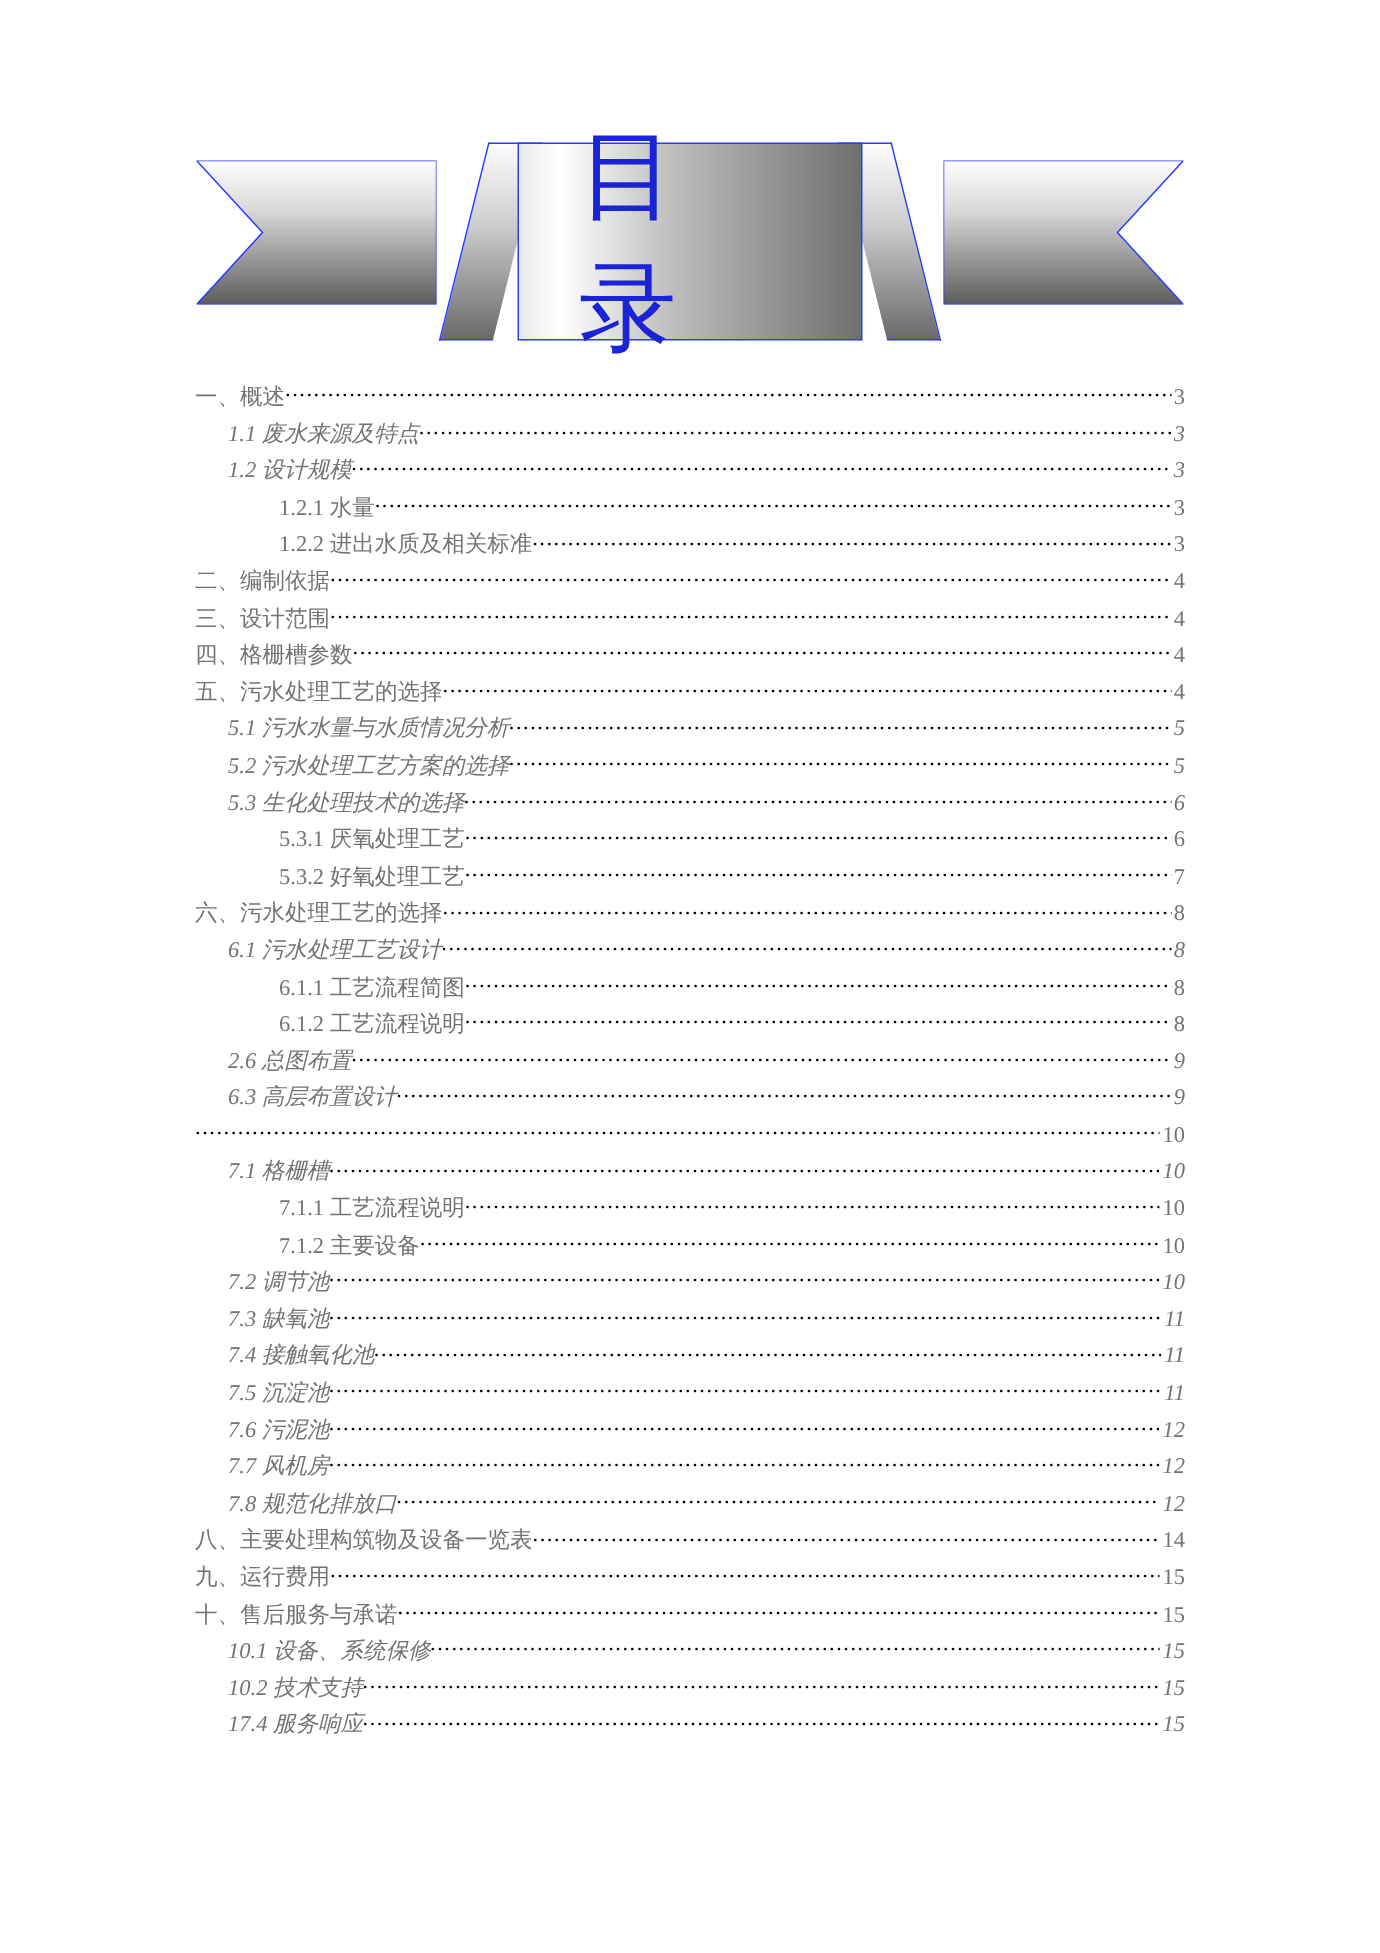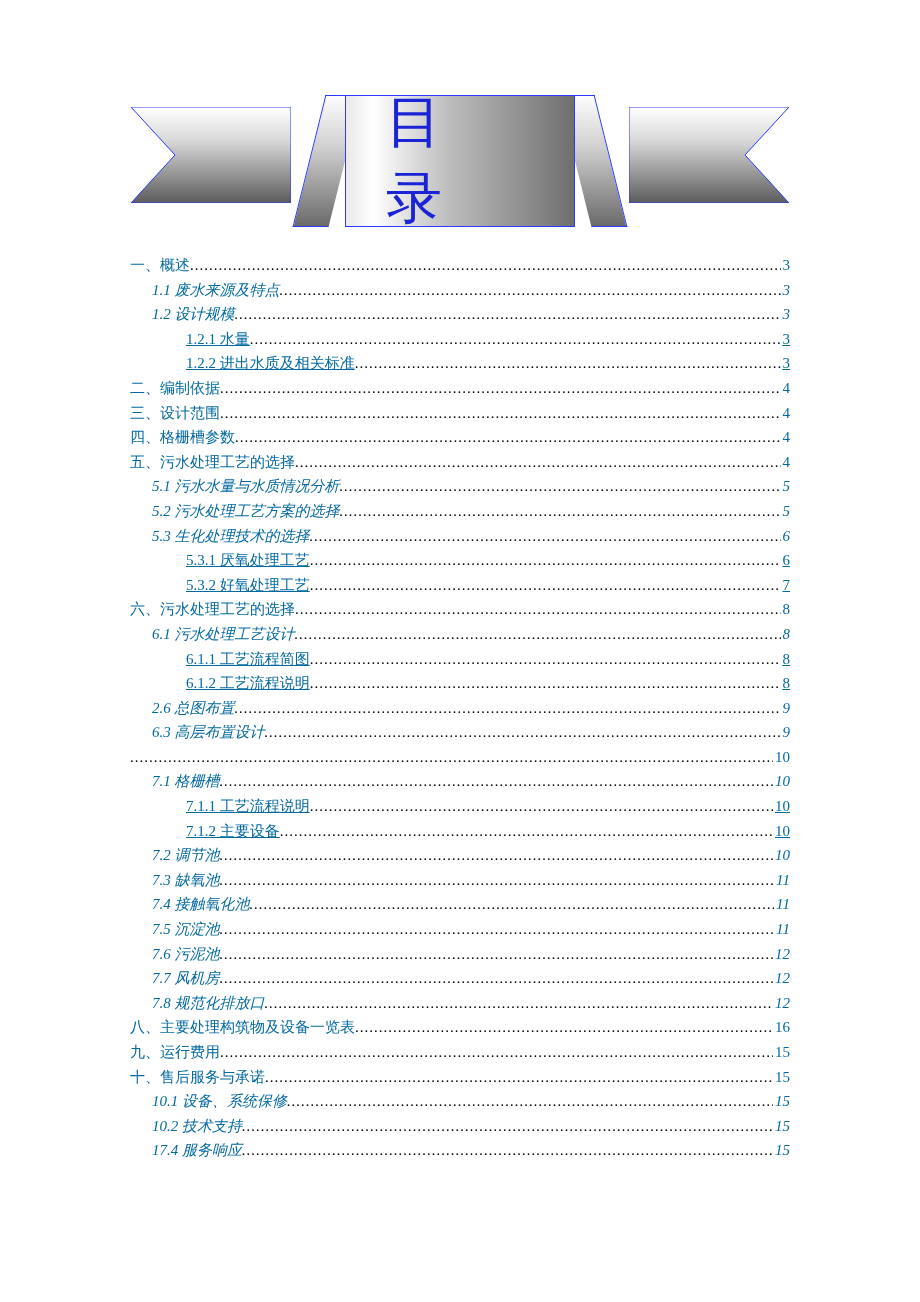--- a/index.html
+++ b/index.html
@@ -35,21 +35,21 @@
     top: 0;
     width: 230px;
     height: 132px;
     background: linear-gradient(to right, #e9e9e9 0%, #ffffff 12%, #bdbdbd 45%, #6f6f6f 100%);
     border: 1px solid #2a3bff;
     display: flex;
     align-items: center;
     justify-content: center;
   }
   .plate-title {
-    font-size: 56px;
+    font-size: 65px;
     color: #1a23d6;
     letter-spacing: 40px;
     padding-left: 40px;
     font-family: "SimSun", "宋体", serif;
     font-weight: 400;
   }
   .fold {
     position: absolute;
     width: 36px;
     height: 132px;
@@ -57,24 +57,24 @@
     background: linear-gradient(to bottom, #fdfdfd 0%, #cfcfcf 40%, #6a6a6a 100%);
     border-top: 1px solid #2a3bff;
     border-bottom: 1px solid #2a3bff;
   }
   .fold-left  { left: 62px; transform: skewX(-14deg); border-left: 1px solid #2a3bff; }
   .fold-right { right: 62px; transform: skewX(14deg); border-right: 1px solid #2a3bff; }
 
   .toc { width: 100%; }
   .toc-row {
     display: flex;
-    align-items: flex-end;
+    align-items: center;
     font-size: 15px;
     line-height: 24.6px;
-    color: #0369a1;
+    color: #737373;
     white-space: nowrap;
   }
   .toc-row .title { flex: 0 0 auto; }
   .toc-row .dots {
     flex: 1 1 auto;
     overflow: hidden;
     position: relative;
     height: 1em;
   }
   .toc-row .dots::after {
@@ -83,21 +83,21 @@
     left: 0;
     right: 0;
     bottom: 0;
     letter-spacing: 1px;
     color: #000;
     font-size: 15px;
   }
   .toc-row .page-num { flex: 0 0 auto; padding-left: 2px; }
   .lvl0 { padding-left: 0; }
   .lvl1 { padding-left: 22px; font-style: italic; }
-  .lvl2 { padding-left: 56px; text-decoration: underline; }
+  .lvl2 { padding-left: 56px; }
 </style>
 </head>
 <body>
 
 <div class="page">
 
   <div class="banner-wrap">
     <div class="banner">
       <svg class="ribbon-left" viewBox="0 0 160 96">
         <defs>
@@ -278,21 +278,21 @@
         <span class="page-num">12</span>
       </div>
       <div class="toc-row lvl1">
         <span class="title">7.8 规范化排放口</span>
         <span class="dots"></span>
         <span class="page-num">12</span>
       </div>
       <div class="toc-row lvl0">
         <span class="title">八、主要处理构筑物及设备一览表</span>
         <span class="dots"></span>
-        <span class="page-num">16</span>
+        <span class="page-num">14</span>
       </div>
       <div class="toc-row lvl0">
         <span class="title">九、运行费用</span>
         <span class="dots"></span>
         <span class="page-num">15</span>
       </div>
       <div class="toc-row lvl0">
         <span class="title">十、售后服务与承诺</span>
         <span class="dots"></span>
         <span class="page-num">15</span>

